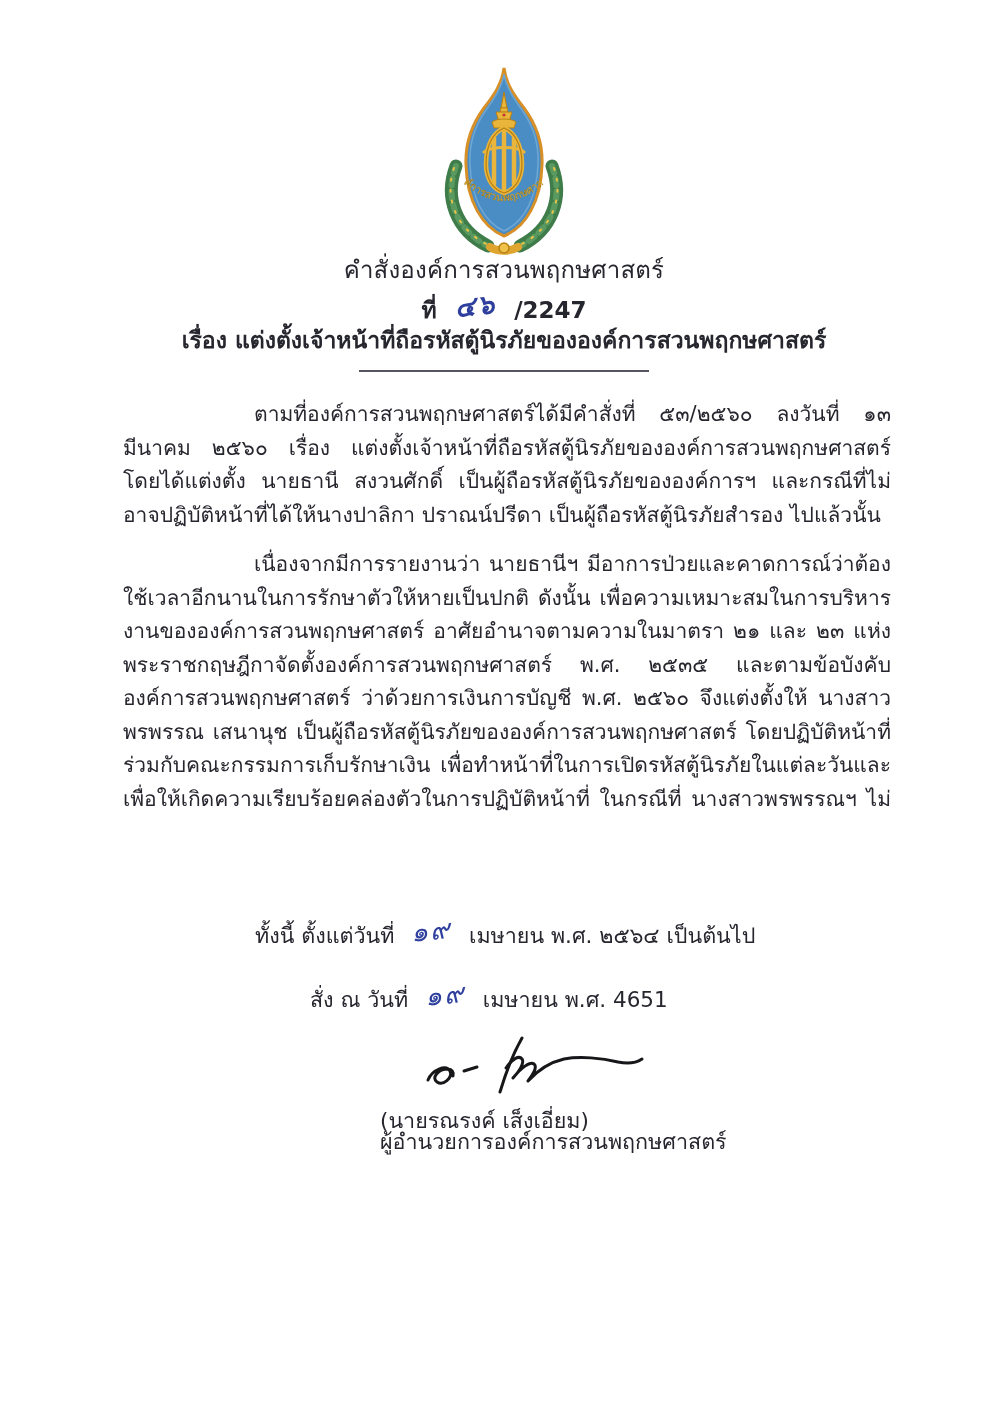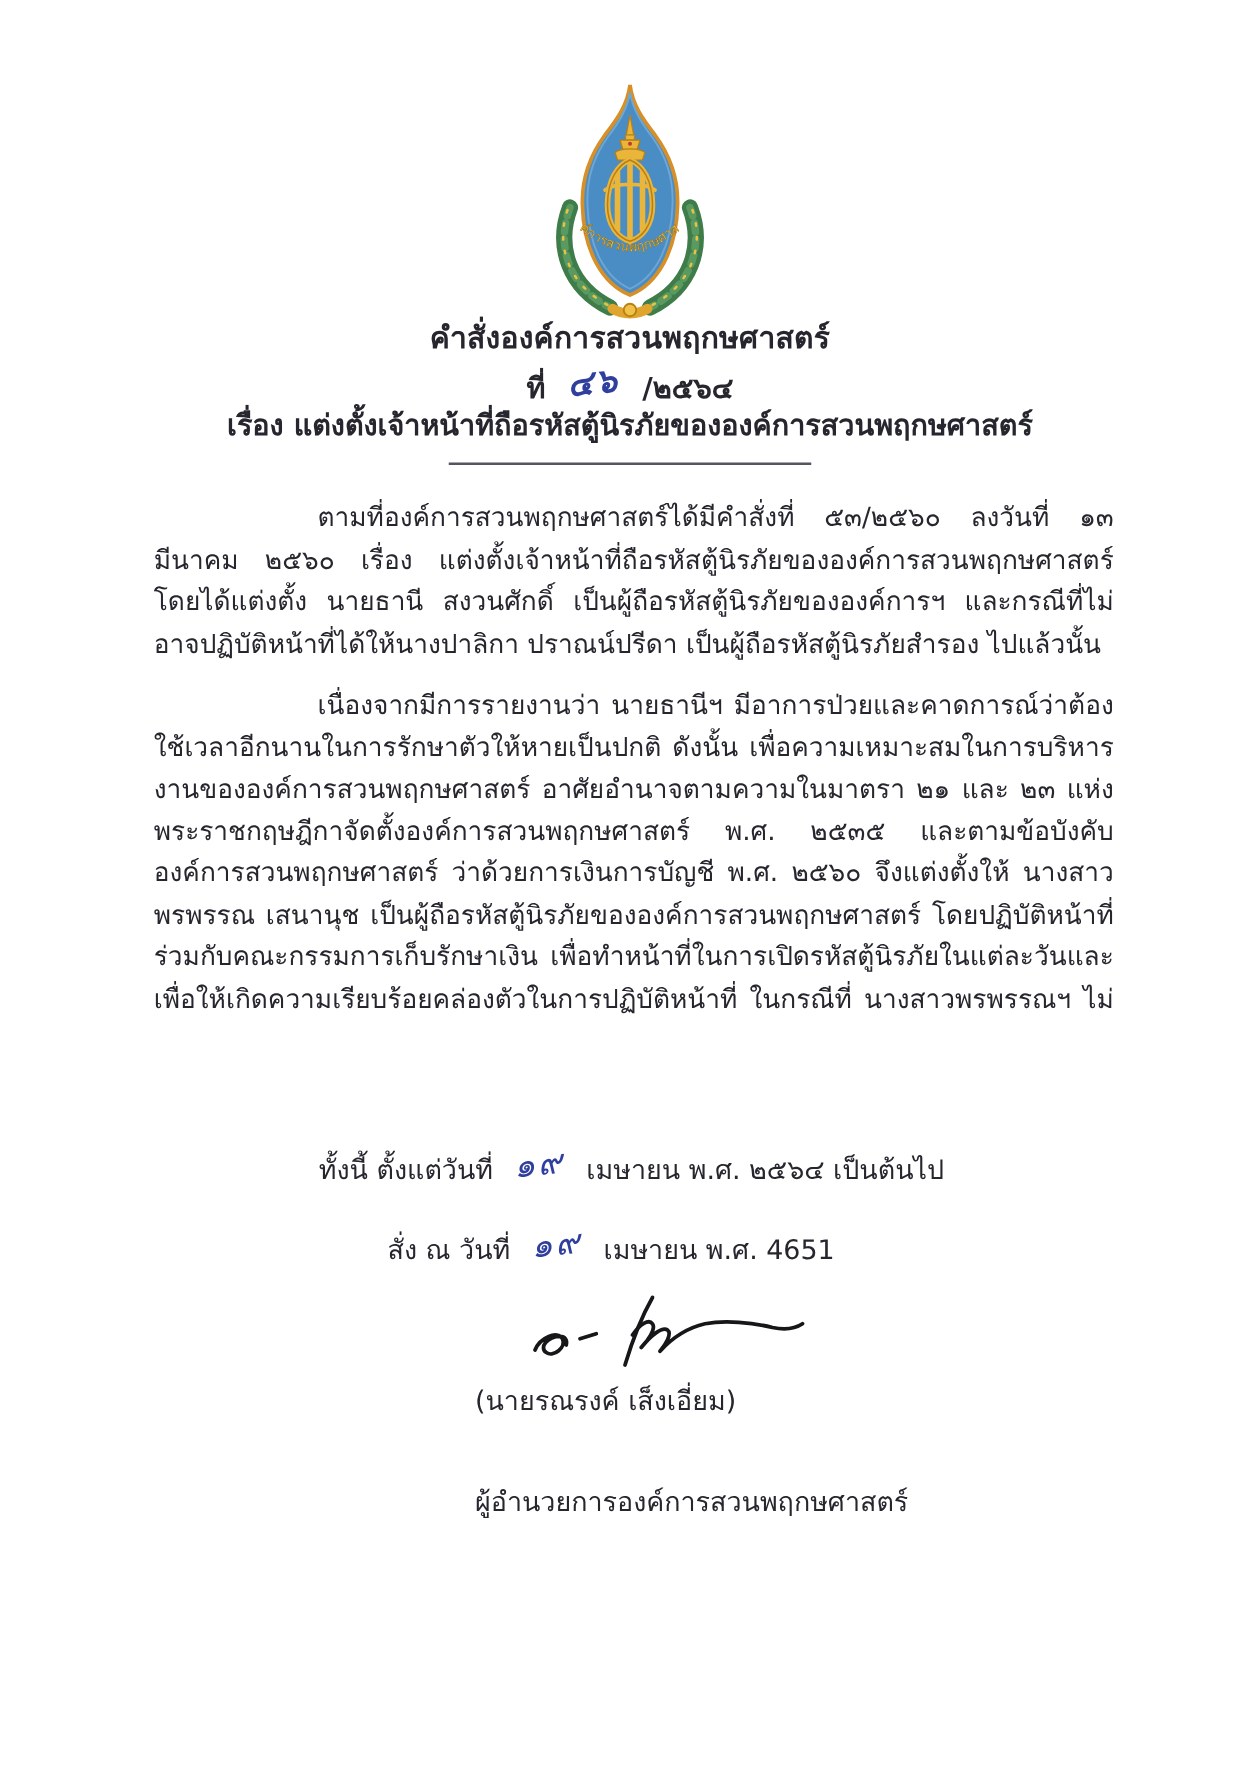--- a/index.html
+++ b/index.html
@@ -7,21 +7,21 @@
     position:relative;
     width:1008px;height:1425px;
     margin:0 auto;
     background:#ffffff;
     font-family:"DejaVu Sans","Liberation Sans",sans-serif;
     color:#26262e;
     overflow:hidden;
   }
   .abs{position:absolute;}
   .centered{left:0;width:1008px;text-align:center;}
-  .title-line{font-size:24px;font-weight:700;letter-spacing:.2px;}
+  .title-line{font-size:24px;font-weight:400;letter-spacing:.2px;}
   .number-line{font-size:23px;font-weight:700;}
   .subject-line{font-size:23px;font-weight:700;}
   .divider{border-top:2px solid #55555f;width:290px;left:359px;}
   .para{
     left:123px;width:768px;
     font-size:21px;line-height:33.5px;
     text-align:justify;
     overflow:hidden;
   }
   .para .indent{display:inline-block;width:131px;}
@@ -87,21 +87,21 @@
         <textPath href="#arcText" startOffset="50%" text-anchor="middle">องค์การสวนพฤกษศาสตร์</textPath>
       </text>
     </svg>
   </div>
 
   <div class="abs centered title-line" style="top:250px">คำสั่งองค์การสวนพฤกษศาสตร์</div>
 
   <div class="abs centered number-line" style="top:287px">
     <span>ที่</span>
     <span class="ink">๔๖</span>
-    <span>/๒๕๖๔</span>
+    <span>/2247</span>
   </div>
 
   <div class="abs centered subject-line" style="top:322px">เรื่อง  แต่งตั้งเจ้าหน้าที่ถือรหัสตู้นิรภัยขององค์การสวนพฤกษศาสตร์</div>
 
   <div class="abs divider" style="top:370px"></div>
 
   <div class="abs para" style="top:398px;height:140px">
     <span class="indent"></span><span>ตามที่องค์การสวนพฤกษศาสตร์ได้มีคำสั่งที่ ๕๓/๒๕๖๐ ลงวันที่ ๑๓ มีนาคม ๒๕๖๐ เรื่อง แต่งตั้งเจ้าหน้าที่ถือรหัสตู้นิรภัยขององค์การสวนพฤกษศาสตร์ โดยได้แต่งตั้ง นายธานี  สงวนศักดิ์ เป็นผู้ถือรหัสตู้นิรภัยขององค์การฯ และกรณีที่ไม่อาจปฏิบัติหน้าที่ได้ให้นางปาลิกา  ปราณน์ปรีดา เป็นผู้ถือรหัสตู้นิรภัยสำรอง ไปแล้วนั้น</span>
   </div>
 
@@ -127,15 +127,15 @@
       <g fill="none" stroke="#17171a" stroke-width="3" stroke-linecap="round" stroke-linejoin="round">
         <path d="M8,52 C12,42 26,36 30,43 C33,50 23,58 17,54 C11,50 18,41 28,41 C32,41 34,44 33,48"></path>
         <path d="M44,43 L57,39"></path>
         <path d="M80,64 C86,44 94,24 102,10"></path>
         <path d="M86,40 C92,31 99,27 102,31 C105,35 98,45 93,50 C101,40 110,33 114,36 C118,39 112,48 108,53 C118,42 131,34 144,31 C160,28 182,30 198,34 C207,36 216,35 222,31"></path>
       </g>
     </svg>
   </div>
 
   <div class="abs sig-block" style="top:1103px">(นายรณรงค์   เส็งเอี่ยม)</div>
-  <div class="abs sig-block" style="top:1184px">ผู้อำนวยการองค์การสวนพฤกษศาสตร์</div>
+  <div class="abs sig-block" style="top:1124px">ผู้อำนวยการองค์การสวนพฤกษศาสตร์</div>
 
 </div>
 
 </body></html>

